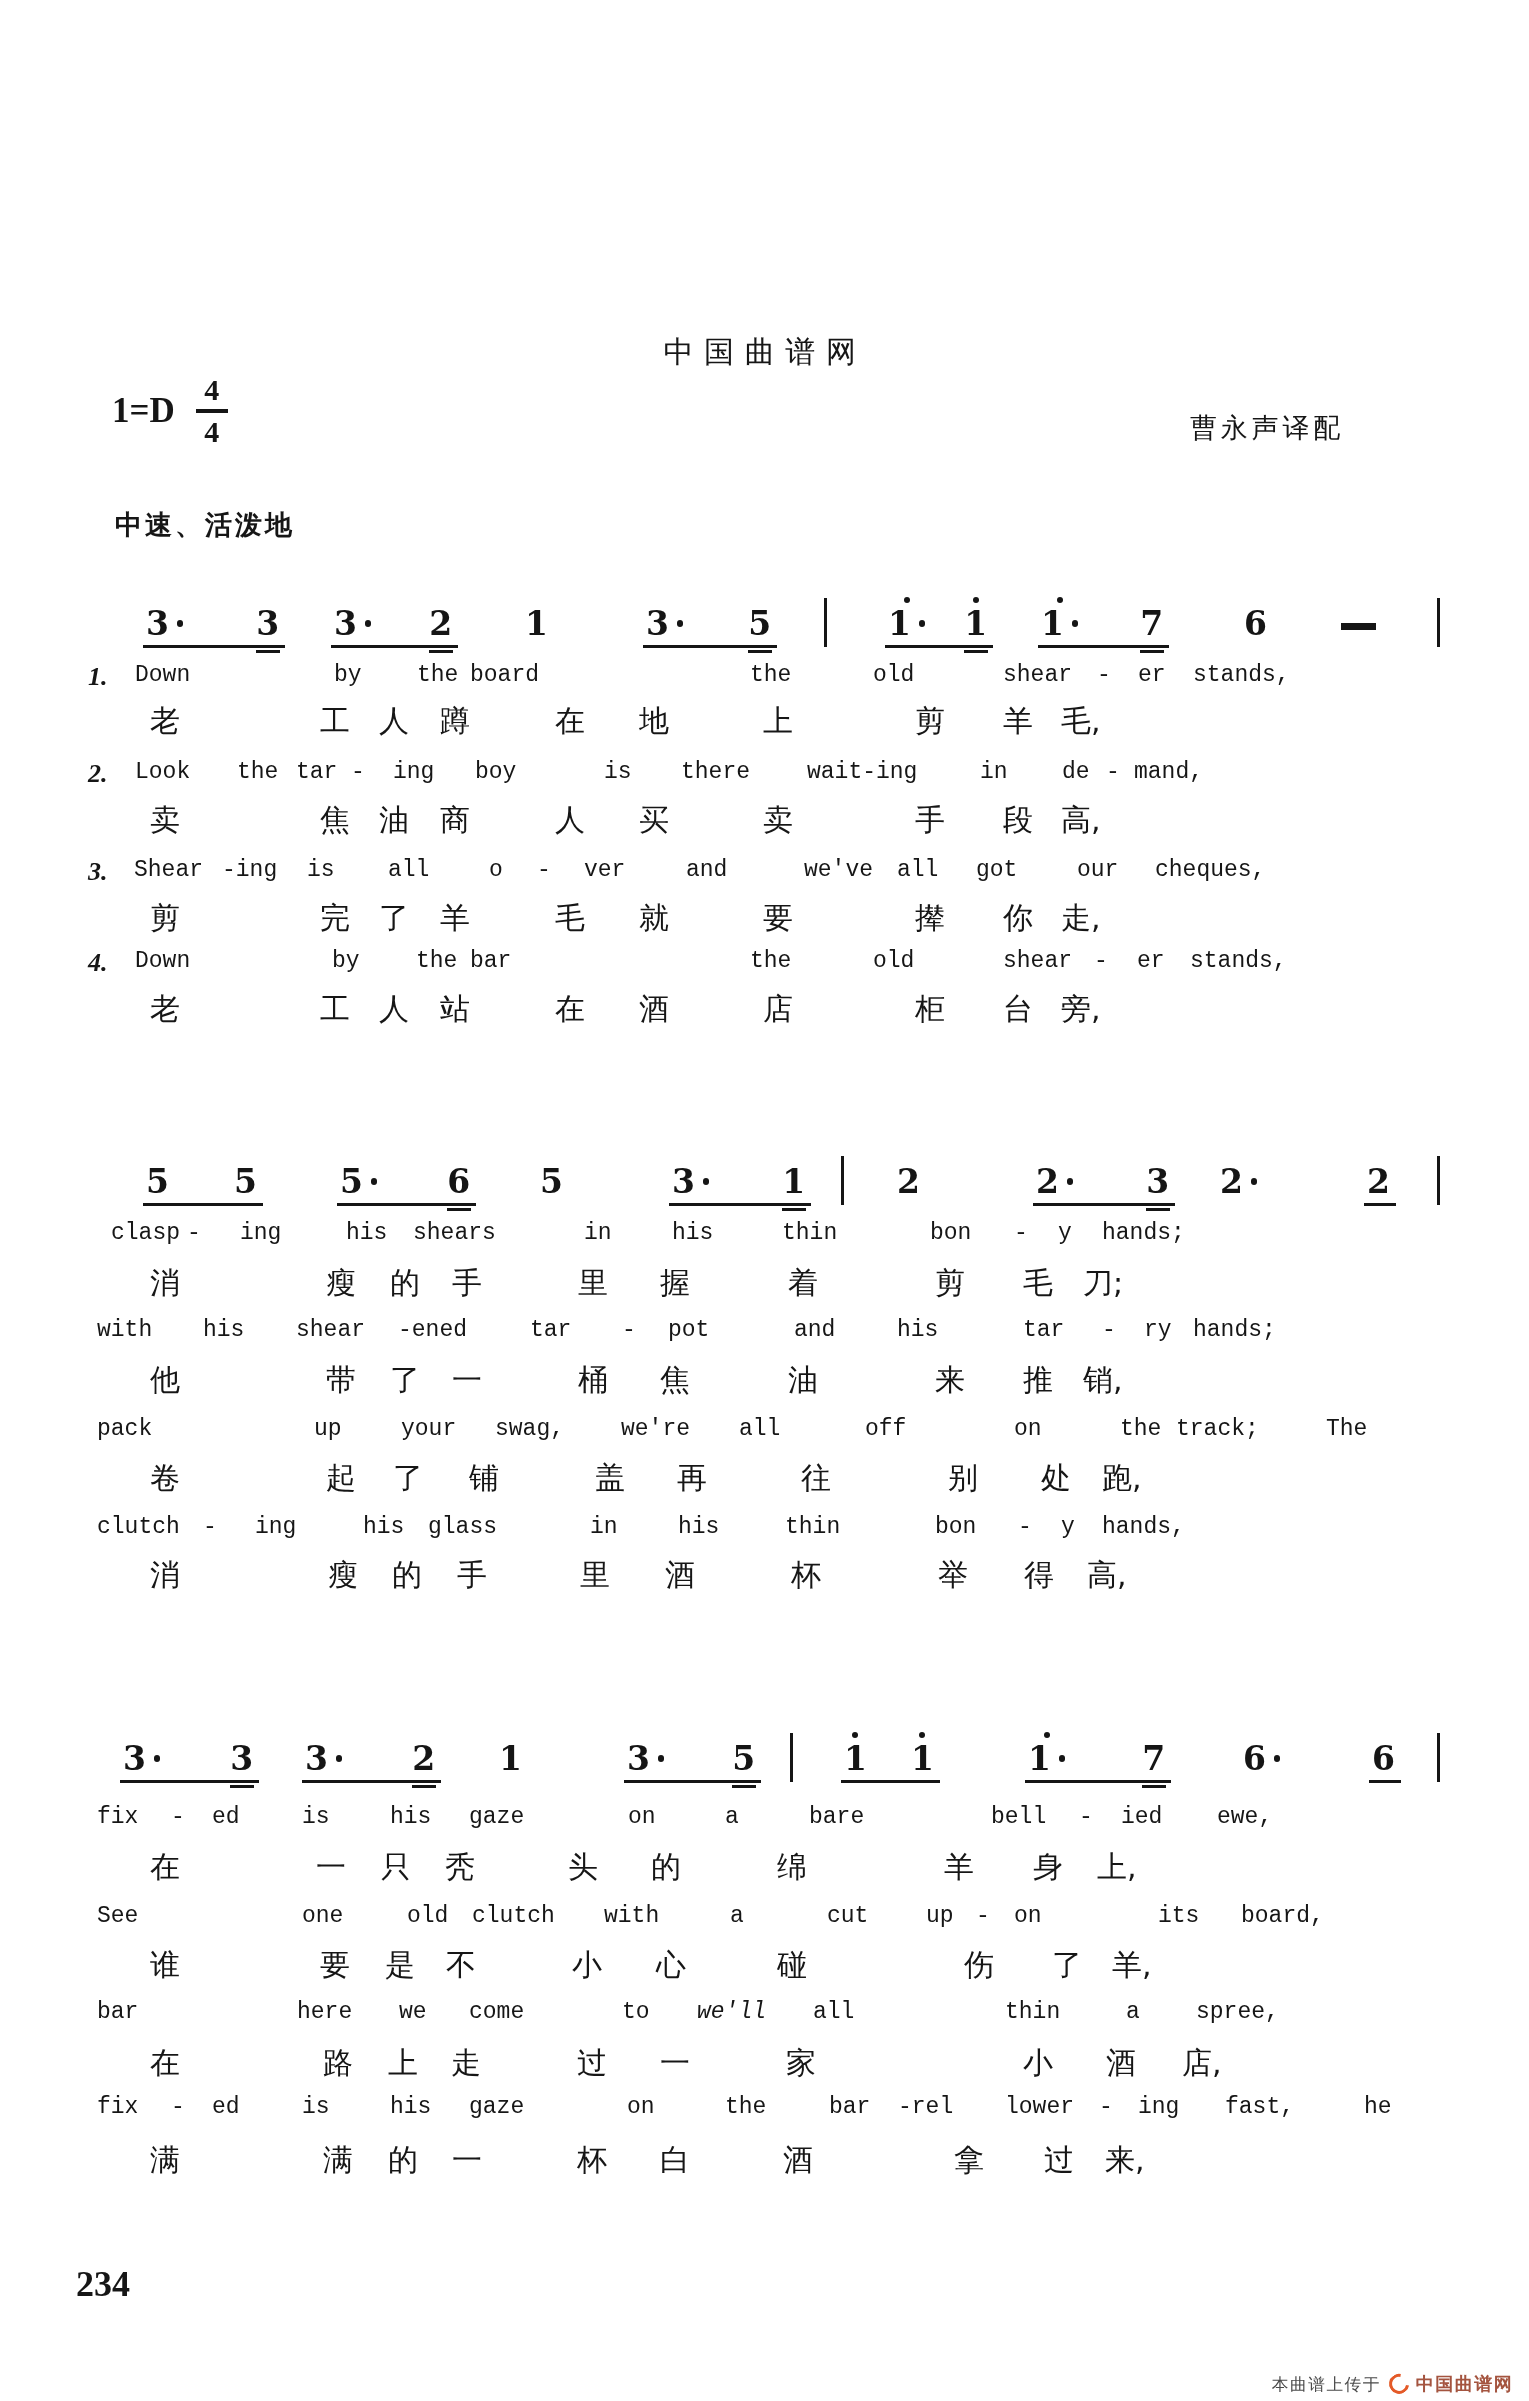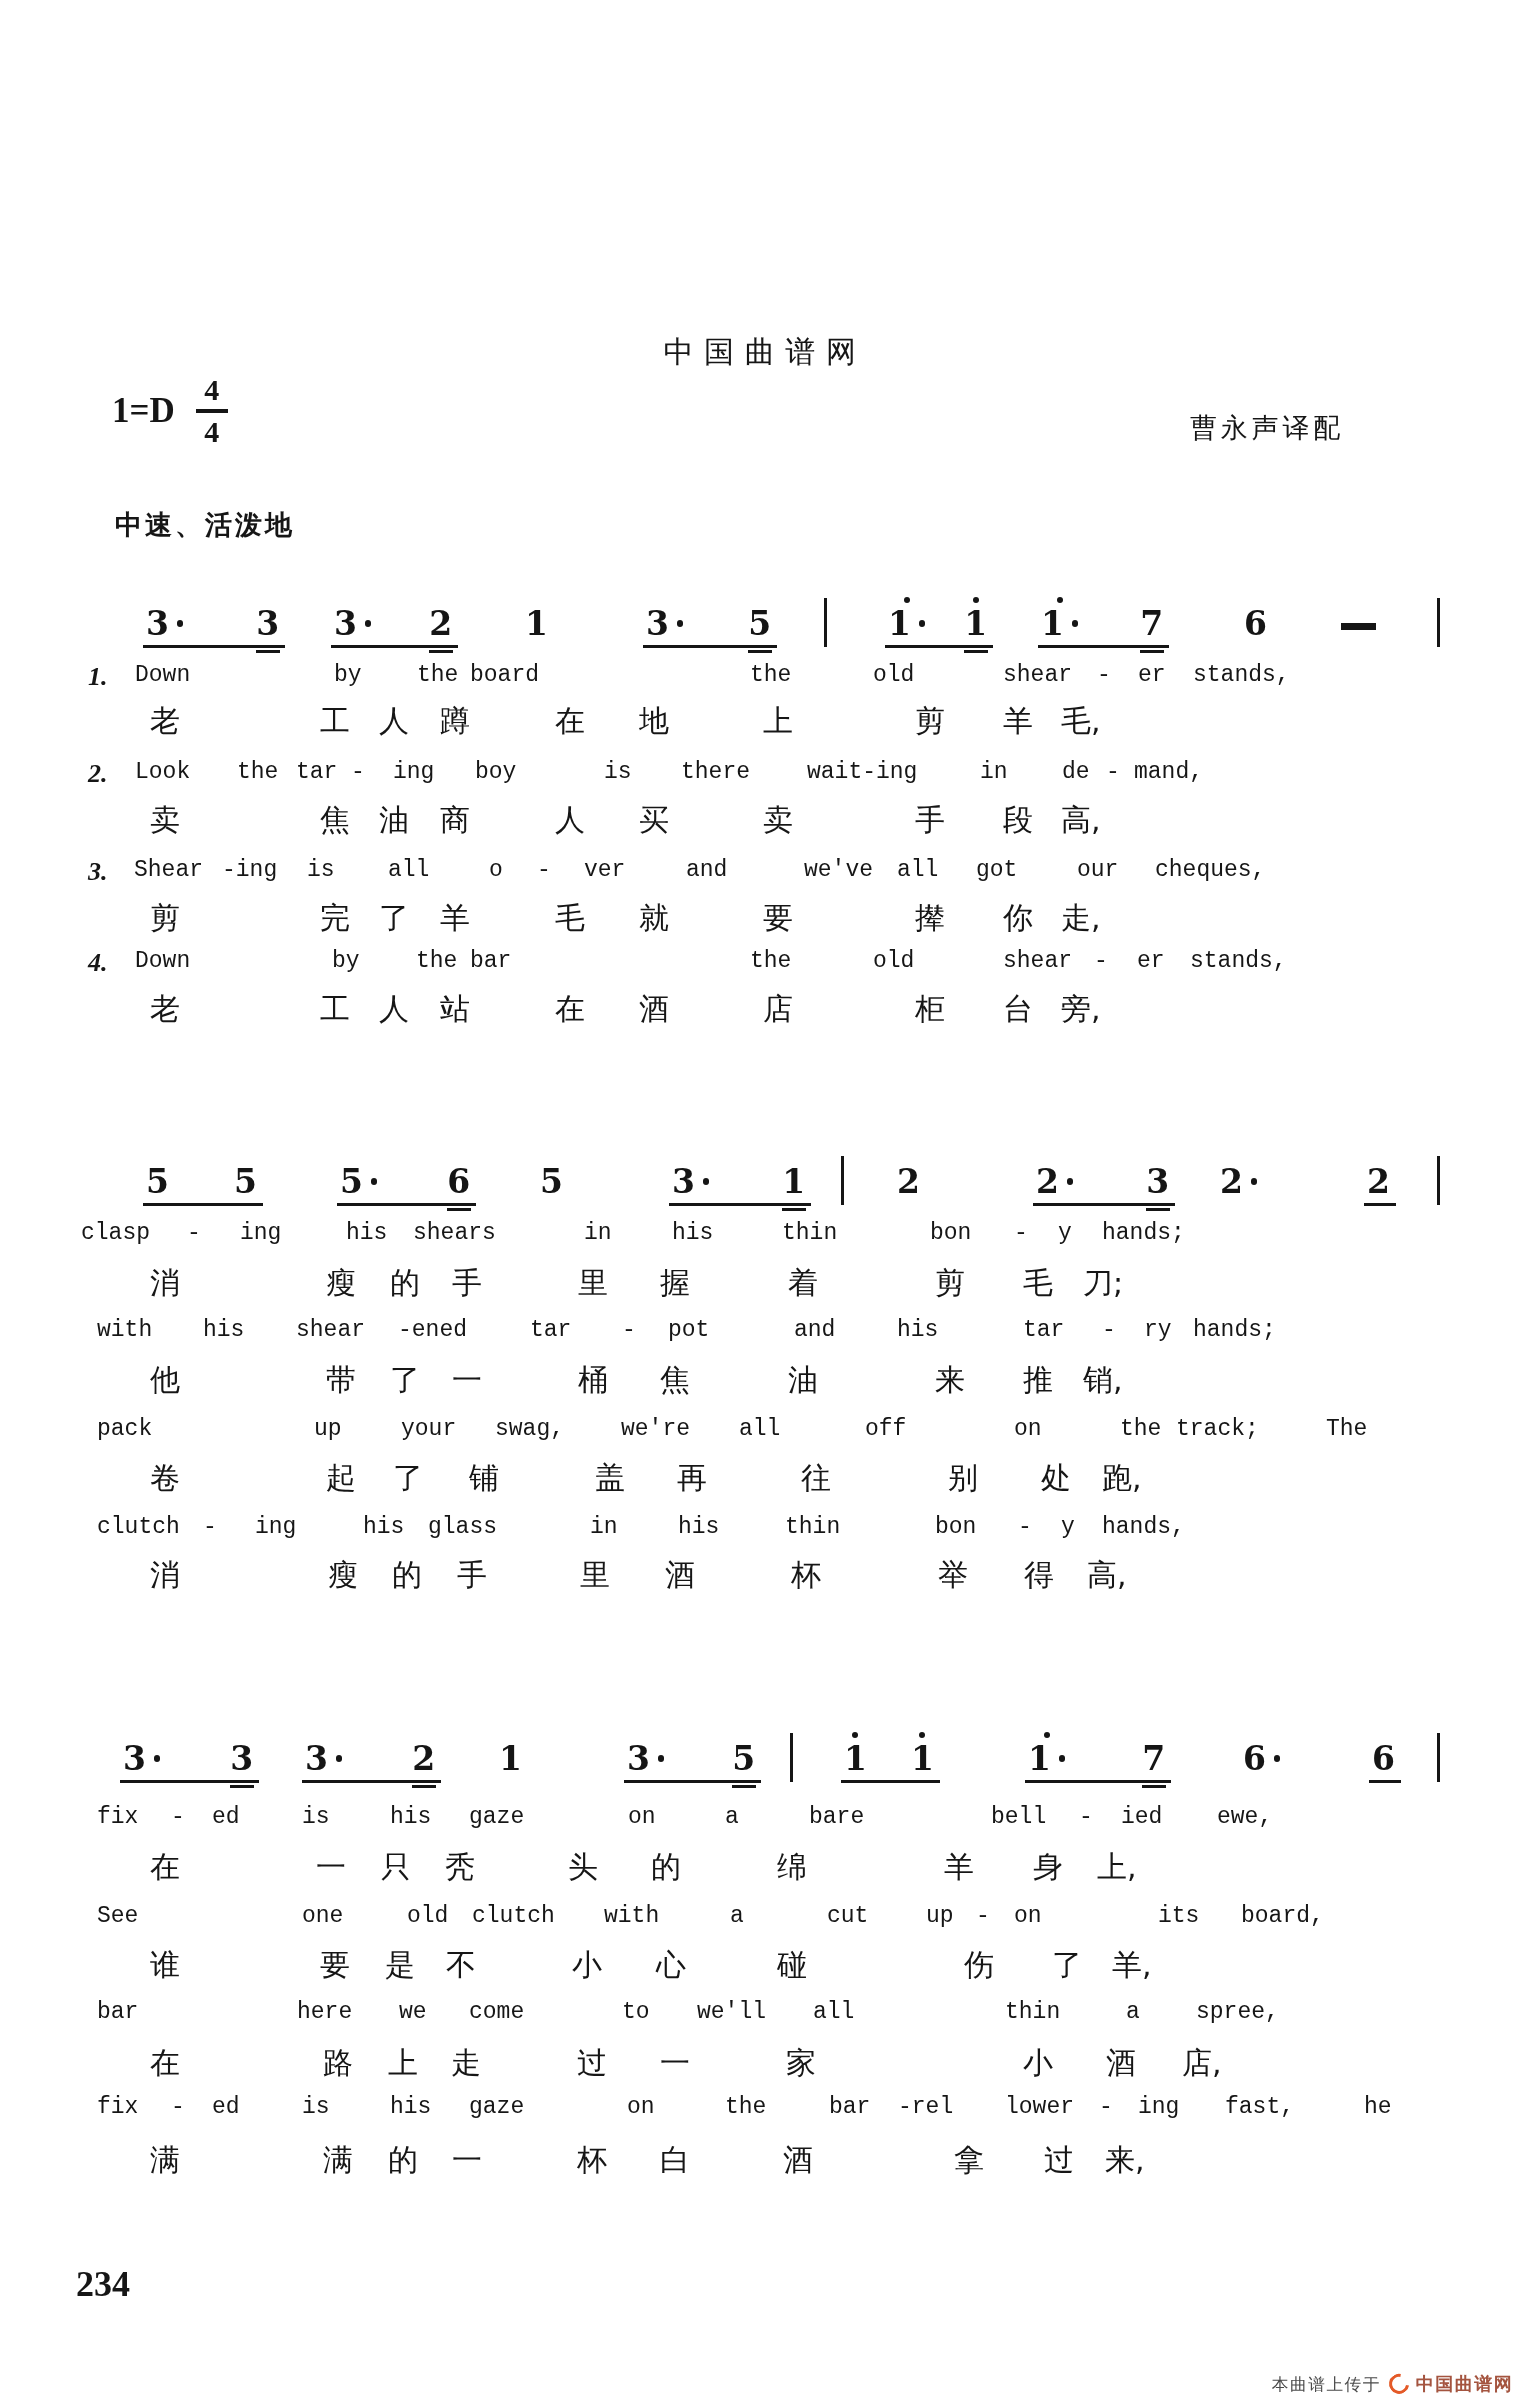--- a/index.html
+++ b/index.html
@@ -335,21 +335,21 @@
       <span class="grp beam" style="column-gap: 0px; left: 1364px;">
         <span class="note">
           <span class="numline">
             <span class="num">2</span>
           </span>
         </span>
       </span>
       <span class="bar" style="left: 1437px;"></span>
     </div>
     <div class="wrow en" style="top: 1220px;">
-      <span class="w" style="left: 81px;">clasp</span>
+      <span class="w" style="left: 111px;">clasp</span>
       <span class="w" style="left: 187px;">-</span>
       <span class="w" style="left: 240px;">ing</span>
       <span class="w" style="left: 346px;">his</span>
       <span class="w" style="left: 413px;">shears</span>
       <span class="w" style="left: 584px;">in</span>
       <span class="w" style="left: 672px;">his</span>
       <span class="w" style="left: 782px;">thin</span>
       <span class="w" style="left: 930px;">bon</span>
       <span class="w" style="left: 1014px;">-</span>
       <span class="w" style="left: 1058px;">y</span>
@@ -590,21 +590,21 @@
       <span class="w" style="left: 964px;">伤</span>
       <span class="w" style="left: 1052px;">了</span>
       <span class="w" style="left: 1112px;">羊,</span>
     </div>
     <div class="wrow en" style="top: 1999px;">
       <span class="w" style="left: 97px;">bar</span>
       <span class="w" style="left: 297px;">here</span>
       <span class="w" style="left: 399px;">we</span>
       <span class="w" style="left: 469px;">come</span>
       <span class="w" style="left: 622px;">to</span>
-      <span class="w" style="left: 697px;">we'll</span>
+      <span class="w" style="left: 697px; font-style: italic;">we'll</span>
       <span class="w" style="left: 813px;">all</span>
       <span class="w" style="left: 1005px;">thin</span>
       <span class="w" style="left: 1126px;">a</span>
       <span class="w" style="left: 1196px;">spree,</span>
     </div>
     <div class="wrow zh" style="top: 2043px;">
       <span class="w" style="left: 150px;">在</span>
       <span class="w" style="left: 323px;">路</span>
       <span class="w" style="left: 388px;">上</span>
       <span class="w" style="left: 451px;">走</span>

